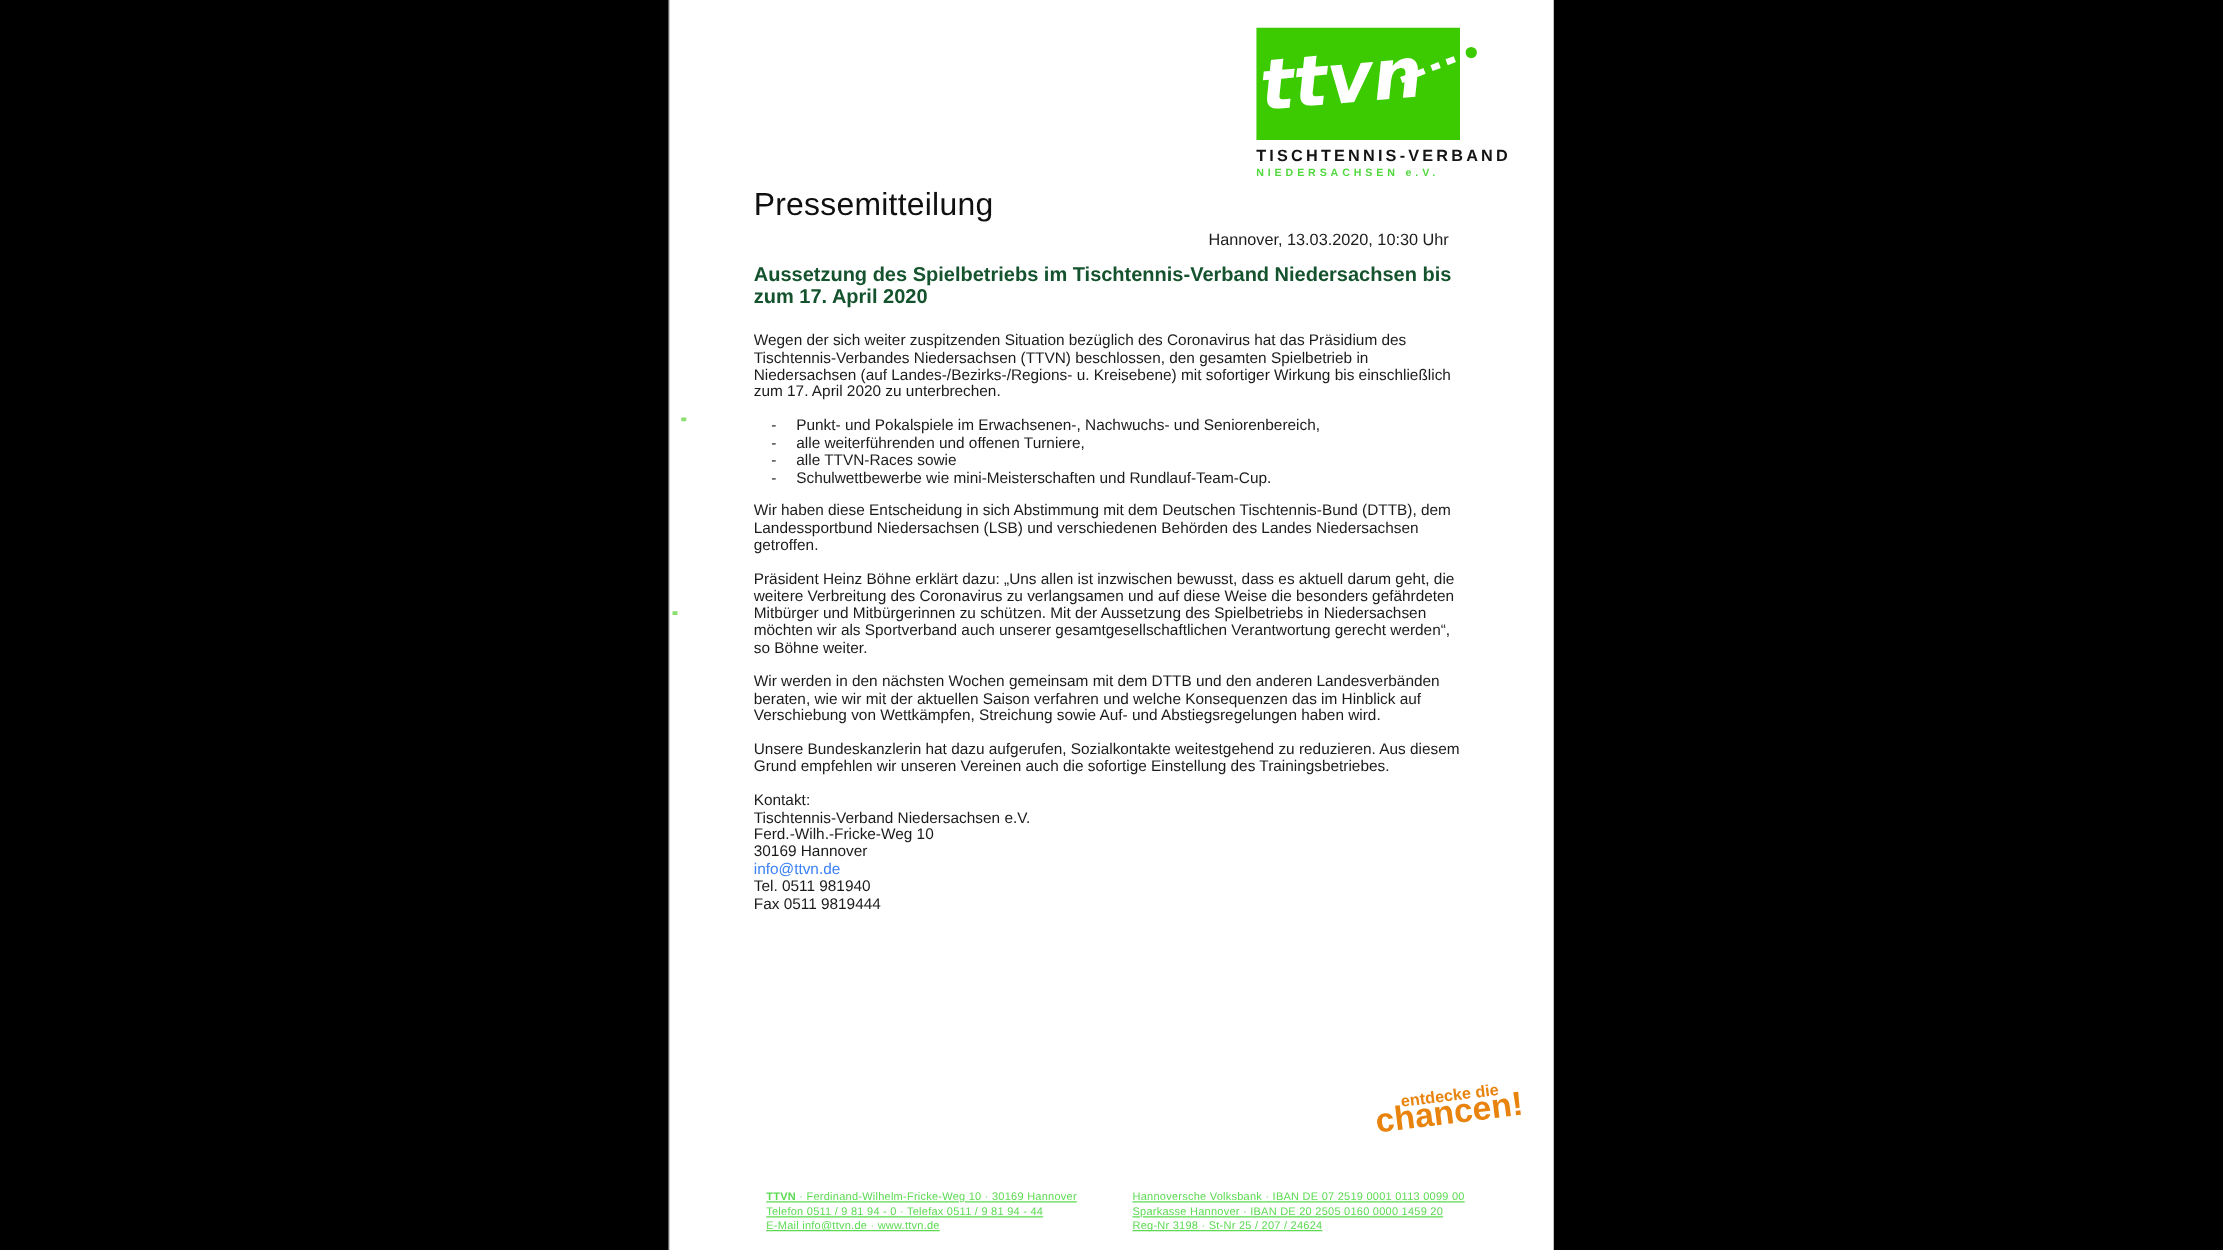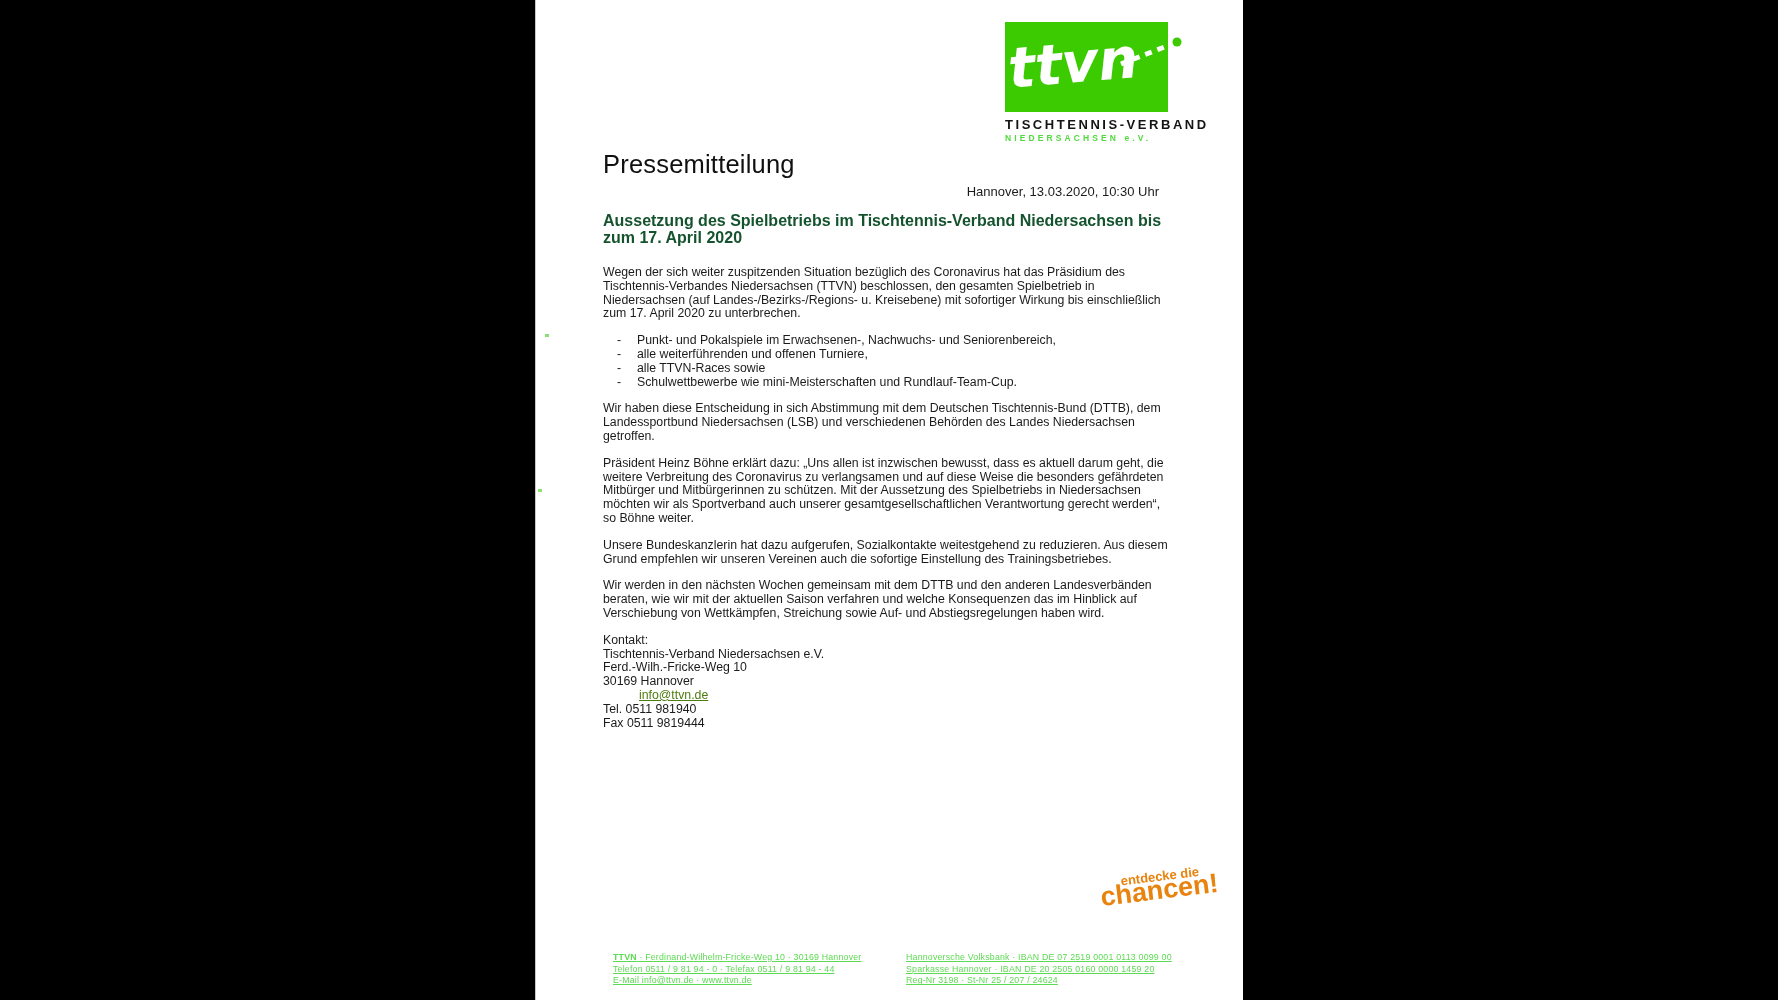--- a/index.html
+++ b/index.html
@@ -35,21 +35,21 @@
   .main h1{
     font-size:16px;line-height:17px;margin:0;font-weight:bold;color:#14532d;
   }
   .main p{margin:13px 0;}
   .main p.first{margin-top:20px;}
   ul.dashlist{list-style:none;margin:13px 0 8px 0;padding:0 0 0 14px;}
   ul.dashlist li{display:flex;margin:0;}
   ul.dashlist .dash{width:20px;flex:0 0 20px;}
   .contact{margin-top:13px;}
   .contact div{margin:0;}
-  .email{color:#4d7c0f;text-decoration:underline;cursor:pointer;margin-left:36px;}
+  .email{color:#3b82f6;cursor:pointer;}
   
   .stamp{
     position:absolute;left:566px;top:876px;color:#e8830d;
     transform:rotate(-7deg);transform-origin:left bottom;width:120px;
   }
   .stamp-l1{font-size:13px;font-weight:bold;margin-left:22px;white-space:nowrap;}
   .stamp-l2{font-size:27px;font-weight:bold;margin-top:-6px;line-height:24px;white-space:nowrap;}
   
   .footer{
     position:absolute;left:77px;top:937px;width:620px;
@@ -115,22 +115,22 @@
           <span>alle TTVN-Races sowie</span>
         </li>
       <li>
           <span class="dash">-</span>
           <span>Schulwettbewerbe wie mini-Meisterschaften und Rundlauf-Team-Cup.</span>
         </li>
     </ul>
 
     <p>Wir haben diese Entscheidung in sich Abstimmung mit dem Deutschen Tischtennis-Bund (DTTB), dem Landessportbund Niedersachsen (LSB) und verschiedenen Behörden des Landes Niedersachsen getroffen.</p>
     <p>Präsident Heinz Böhne erklärt dazu: „Uns allen ist inzwischen bewusst, dass es aktuell darum geht, die weitere Verbreitung des Coronavirus zu verlangsamen und auf diese Weise die besonders gefährdeten Mitbürger und Mitbürgerinnen zu schützen. Mit der Aussetzung des Spielbetriebs in Niedersachsen möchten wir als Sportverband auch unserer gesamtgesellschaftlichen Verantwortung gerecht werden“, so Böhne weiter.</p>
+    <p>Wir werden in den nächsten Wochen gemeinsam mit dem DTTB und den anderen Landesverbänden beraten, wie wir mit der aktuellen Saison verfahren und welche Konsequenzen das im Hinblick auf Verschiebung von Wettkämpfen, Streichung sowie Auf- und Abstiegsregelungen haben wird.</p>
     <p>Unsere Bundeskanzlerin hat dazu aufgerufen, Sozialkontakte weitestgehend zu reduzieren. Aus diesem Grund empfehlen wir unseren Vereinen auch die sofortige Einstellung des Trainingsbetriebes.</p>
-    <p>Wir werden in den nächsten Wochen gemeinsam mit dem DTTB und den anderen Landesverbänden beraten, wie wir mit der aktuellen Saison verfahren und welche Konsequenzen das im Hinblick auf Verschiebung von Wettkämpfen, Streichung sowie Auf- und Abstiegsregelungen haben wird.</p>
 
     <div class="contact">
       <div>Kontakt:</div>
       <div>Tischtennis-Verband Niedersachsen e.V.</div>
       <div>Ferd.-Wilh.-Fricke-Weg 10</div>
       <div>30169 Hannover</div>
       <div><a class="email">info@ttvn.de</a></div>
       <div>Tel. 0511 981940</div>
       <div>Fax 0511 9819444</div>
     </div>

